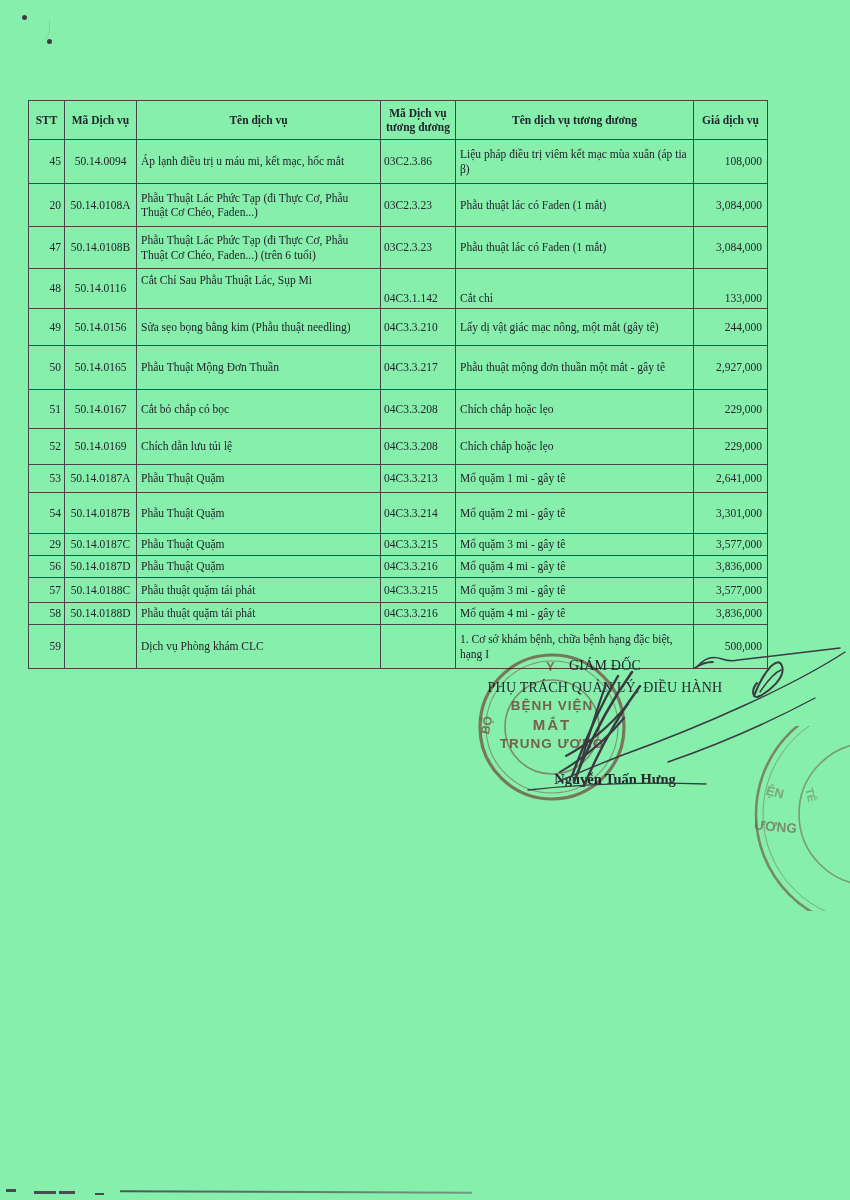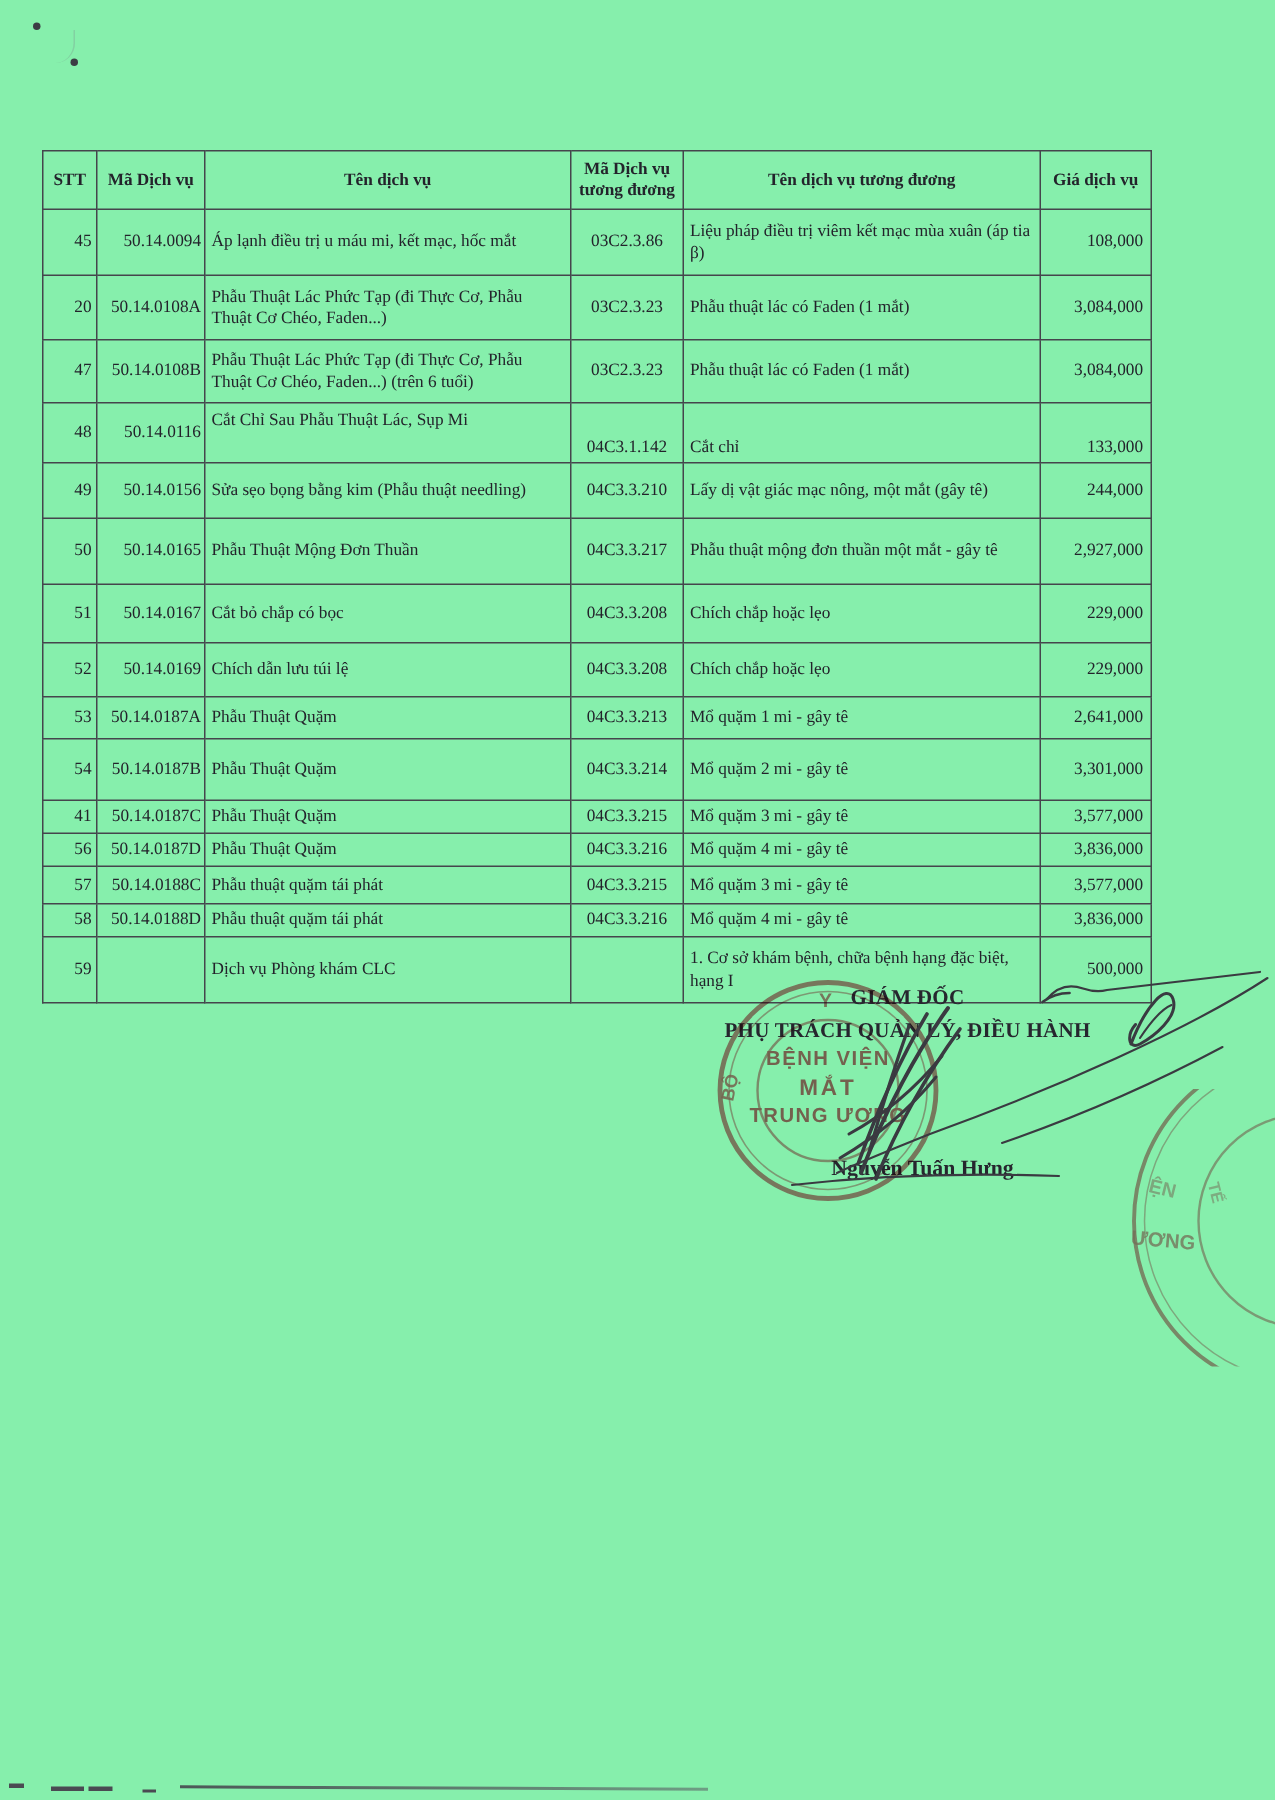--- a/index.html
+++ b/index.html
@@ -38,32 +38,32 @@
     line-height: 1.25;
   }
   table.price thead th {
     font-weight: bold;
     text-align: center;
     height: 39px;
     font-size: 11.5px;
     padding: 2px 3px;
   }
   td.c-stt   { text-align: right; padding: 2px 3px 2px 1px; }
-  td.c-code  { text-align: right;  padding: 2px 2px 2px 2px; }
+  td.c-code  { text-align: center;  padding: 2px 2px 2px 2px; }
   td.c-name  { text-align: left;  padding: 2px 4px; }
-  td.c-eqcode{ text-align: center;  padding: 2px 3px; }
+  td.c-eqcode{ text-align: left;  padding: 2px 3px; }
   td.c-eqname{ text-align: left;  padding: 2px 4px; }
   td.c-price { text-align: right; padding: 2px 5px 2px 2px; }
   .va-top    { vertical-align: top !important; padding-top: 4px !important; }
   .va-bottom { vertical-align: bottom !important; padding-bottom: 3px !important; }
 
   
   .sig-title {
     position: absolute; left: 455px; top: 655px; width: 300px;
-    text-align: center; font-weight: bold; color: #26262e;
+    text-align: center; font-weight: normal; color: #26262e;
     font-size: 14px; line-height: 1.55; letter-spacing: .2px;
   }
   .sig-name {
     position: absolute; left: 470px; top: 771px; width: 290px;
     text-align: center; font-weight: bold; color: #26262e; font-size: 14.5px;
   }
 
   
   svg.stamp { position: absolute; mix-blend-mode: multiply; opacity: .88; }
   #stamp1 { left: 470px; top: 648px; }
@@ -184,21 +184,21 @@
         </tr>
         <tr style="height: 41px;">
           <td class="c-stt">54</td>
           <td class="c-code">50.14.0187B</td>
           <td class="c-name">Phẫu Thuật Quặm</td>
           <td class="c-eqcode">04C3.3.214</td>
           <td class="c-eqname">Mổ quặm 2 mi - gây tê</td>
           <td class="c-price">3,301,000</td>
         </tr>
         <tr style="height: 22px;">
-          <td class="c-stt">41</td>
+          <td class="c-stt">29</td>
           <td class="c-code">50.14.0187C</td>
           <td class="c-name">Phẫu Thuật Quặm</td>
           <td class="c-eqcode">04C3.3.215</td>
           <td class="c-eqname">Mổ quặm 3 mi - gây tê</td>
           <td class="c-price">3,577,000</td>
         </tr>
         <tr style="height: 22px; margin-top: 10px;">
           <td class="c-stt">56</td>
           <td class="c-code">50.14.0187D</td>
           <td class="c-name">Phẫu Thuật Quặm</td>

